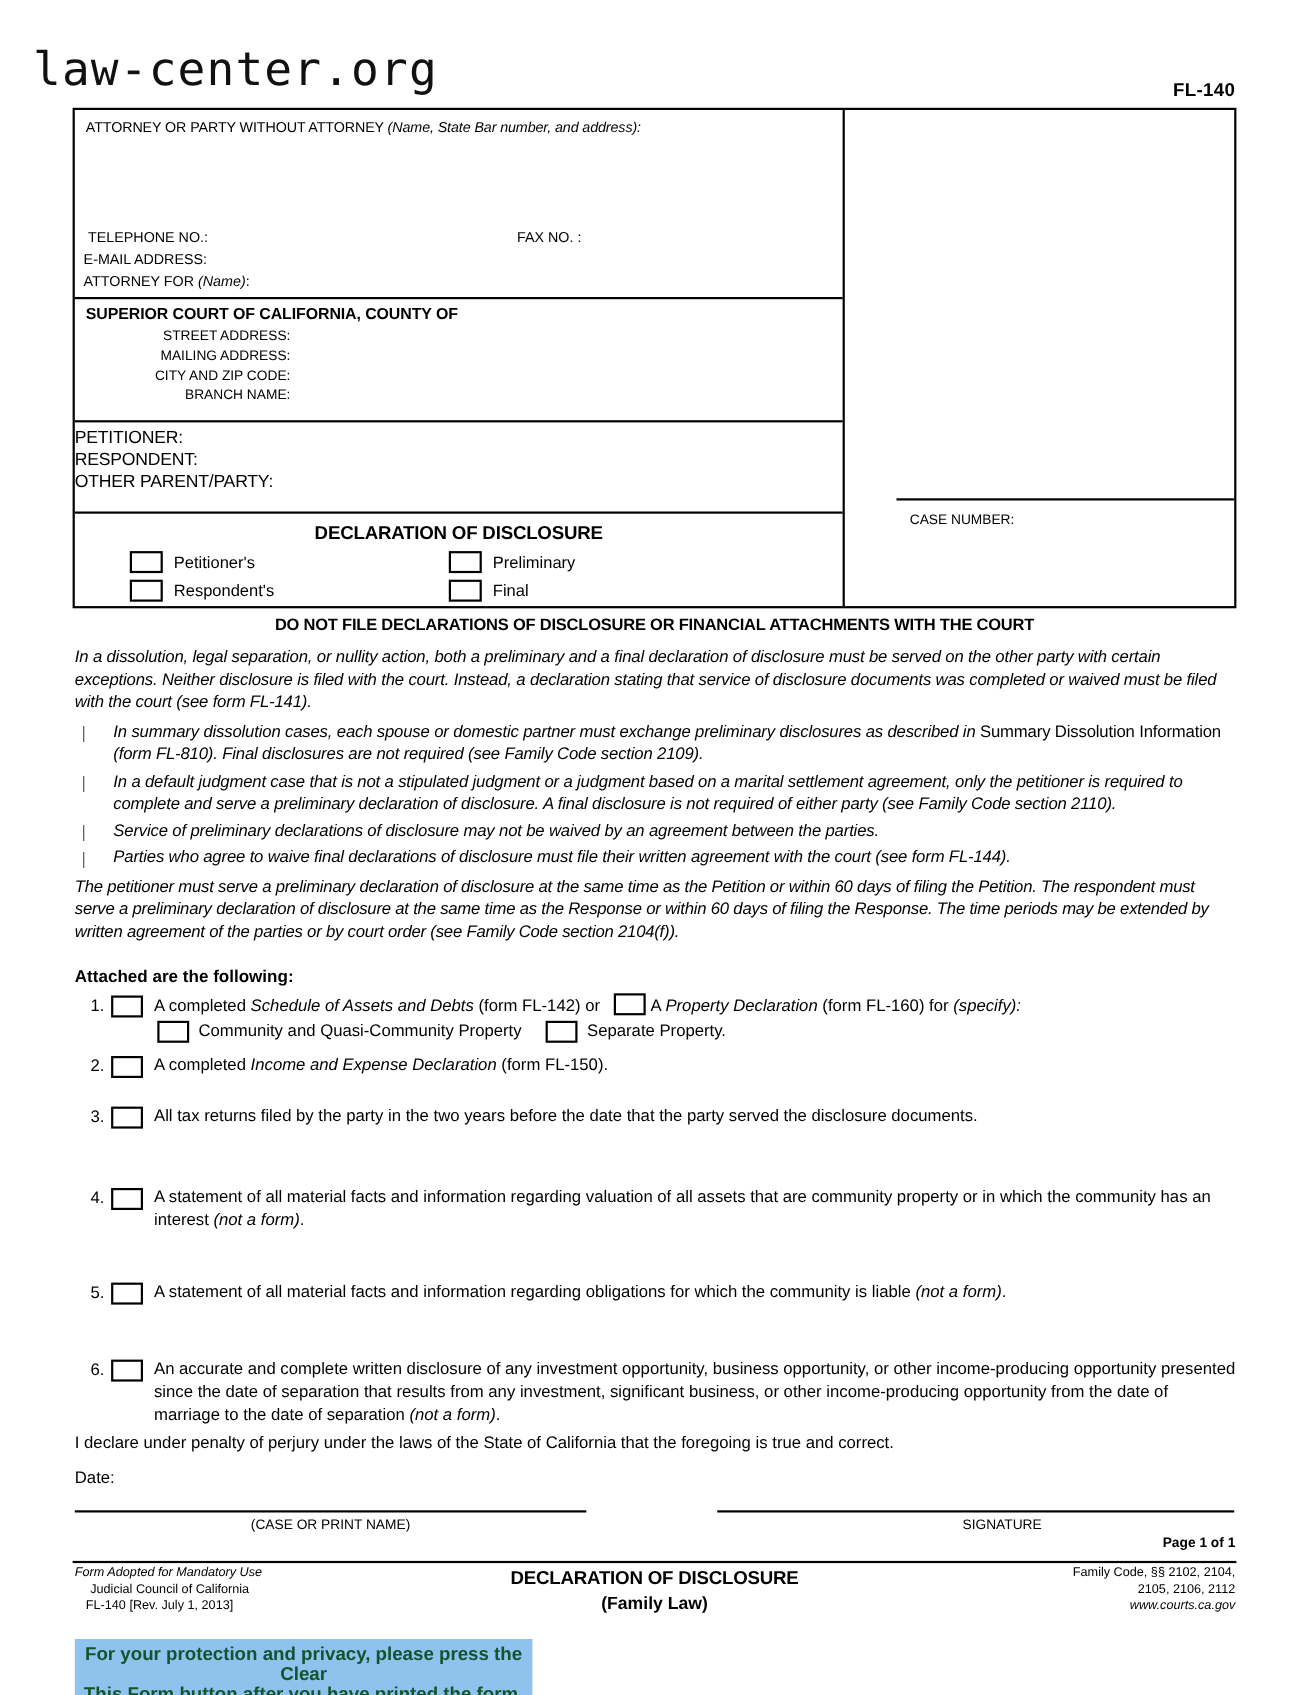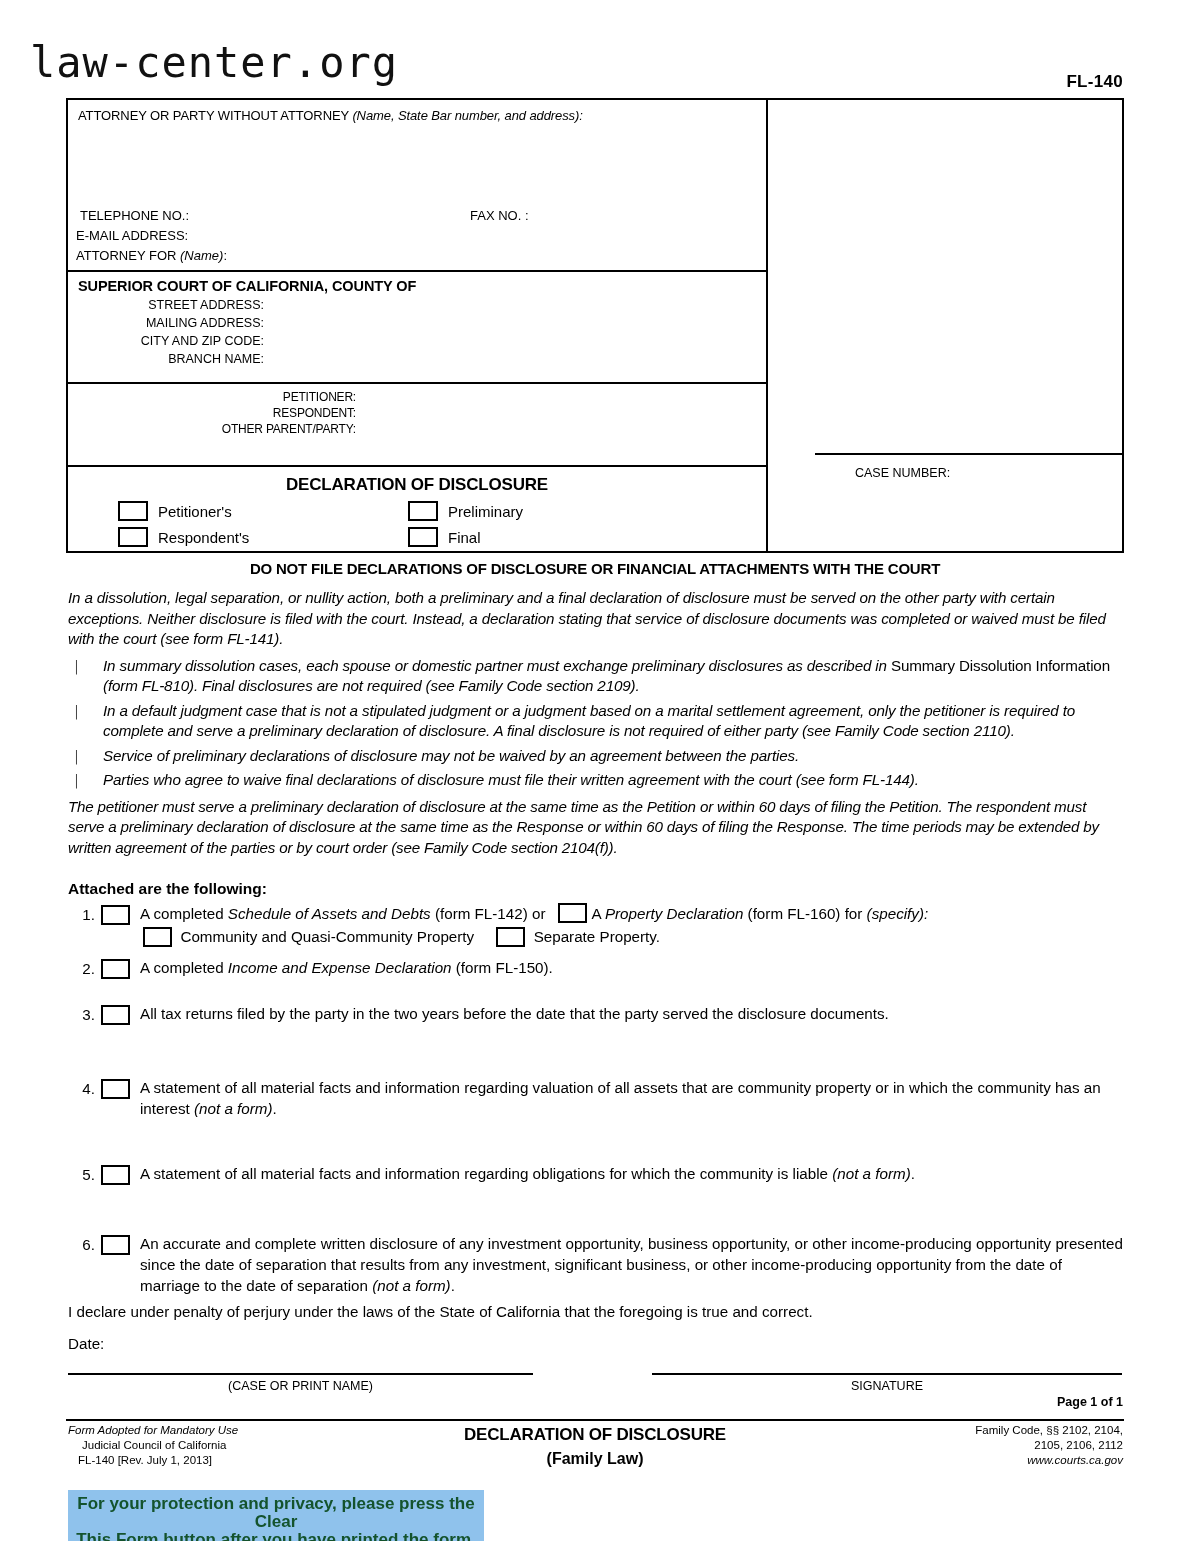--- a/index.html
+++ b/index.html
@@ -59,21 +59,21 @@
     box-sizing: border-box;
     border-right: 2px solid #000;
   }
   .cap-right {
     flex: 1;
     box-sizing: border-box;
     display: flex;
     flex-direction: column;
   }
   .cap-right-top { flex: 1; border-bottom: 2px solid #000; }
-  .cap-right-bot { height: 88px; padding: 8px 0 0 12px; margin-left: 28px; }
+  .cap-right-bot { height: 88px; padding: 8px 0 0 12px; }
 
   .band { box-sizing: border-box; }
   .band-attorney { height: 170px; padding: 8px 0 0 10px; position: relative; }
   .band-court { height: 112px; border-top: 2px solid #000; padding: 6px 0 0 0; }
   .band-parties { height: 83px; border-top: 2px solid #000; padding: 6px 0 0 0; }
   .band-title { height: 86px; border-top: 2px solid #000; padding: 5px 0 0 0; }
 
   .lbl { font-size: 13px; letter-spacing: -0.1px; }
   .lbl i { font-style: italic; }
 
@@ -96,23 +96,23 @@
   .court-lines { margin-top: 4px; }
   .court-line {
     font-size: 12.5px;
     width: 196px;
     text-align: right;
     margin-bottom: 4px;
     white-space: nowrap;
   }
 
   .party-line {
-    font-size: 12px;
+    font-size: 16px;
     width: 288px;
-    text-align: right;
+    text-align: left;
     margin-bottom: 2px;
     letter-spacing: -0.2px;
   }
 
   .doc-title {
     text-align: center;
     font-size: 17px;
     font-weight: bold;
     letter-spacing: -0.2px;
     margin-top: 3px;
@@ -270,21 +270,21 @@
   .rule-name { left: 68px; top: 0; width: 465px; }
   .rule-sig  { left: 652px; top: 0; width: 470px; }
   .cap-name {
     position: absolute;
     left: 68px; top: 6px; width: 465px;
     text-align: center;
     font-size: 12.5px;
   }
   .cap-sig {
     position: absolute;
-    left: 652px; top: 6px; width: 470px;
+    left: 676px; top: 6px; width: 470px;
     text-align: center;
     font-size: 12.5px;
   }
   .pageof {
     position: absolute;
     right: 68px; top: 22px;
     font-size: 12.5px;
     font-weight: bold;
   }
 

